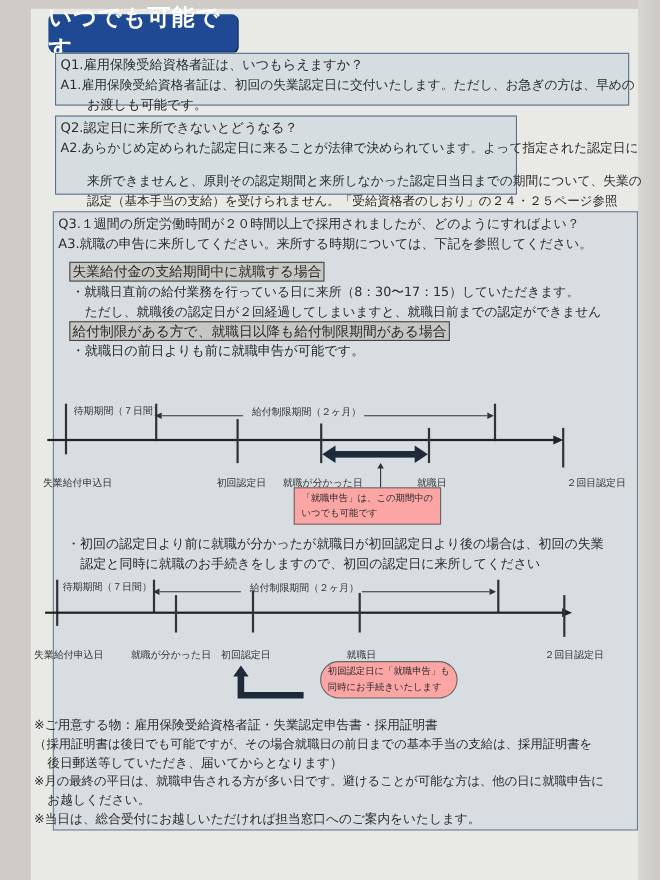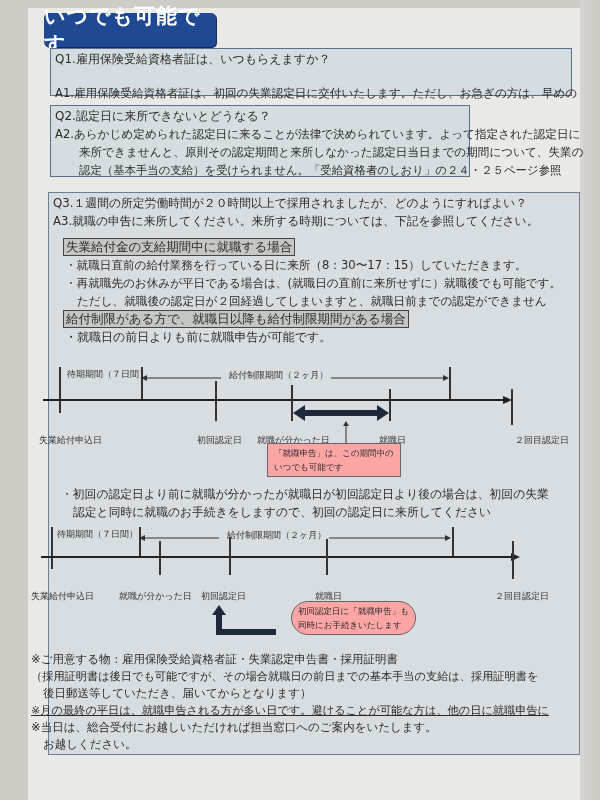--- a/index.html
+++ b/index.html
@@ -56,39 +56,38 @@
 </head>
 <body>
 
 <div class="paper"></div>
 <div class="shadow-right"></div>
 
 <div class="title-badge">いつでも可能です</div>
 
 <div class="qbox q1">
   <div class="line">Q1.雇用保険受給資格者証は、いつもらえますか？</div>
-  <div class="line" style="font-size:11.6px;margin-top:16px;">A1.雇用保険受給資格者証は、初回の失業認定日に交付いたします。ただし、お急ぎの方は、早めの</div>
+  <div class="line" style="font-size:11.6px;">A1.雇用保険受給資格者証は、初回の失業認定日に交付いたします。ただし、お急ぎの方は、早めの</div>
   <div class="line indent">お渡しも可能です。</div>
 </div>
 
 <div class="qbox q2">
   <div class="line">Q2.認定日に来所できないとどうなる？</div>
   <div class="line" style="font-size:11.6px;">A2.あらかじめ定められた認定日に来ることが法律で決められています。よって指定された認定日に</div>
-  <div class="line indent" style="font-size:11.6px;">来所できませんと、原則その認定期間と来所しなかった認定日当日までの期間について、失業の</div>
+  <div class="line indent" style="font-size:11.6px;margin-top:12px;">来所できませんと、原則その認定期間と来所しなかった認定日当日までの期間について、失業の</div>
   <div class="line indent" style="font-size:11.4px;">認定（基本手当の支給）を受けられません。「受給資格者のしおり」の２４・２５ページ参照</div>
 </div>
 
 <div class="qbox q3">
   <div class="line" style="font-size:11.8px;">Q3.１週間の所定労働時間が２０時間以上で採用されましたが、どのようにすればよい？</div>
   <div class="line" style="font-size:11.8px;">A3.就職の申告に来所してください。来所する時期については、下記を参照してください。</div>
   <div style="height:8px"></div>
   <div class="subhead">失業給付金の支給期間中に就職する場合</div>
   <div class="bullet" style="font-size:11.6px;">・就職日直前の給付業務を行っている日に来所（8：30〜17：15）していただきます。</div>
   <div class="bullet" style="font-size:11.6px;">
-    <span>・再就職先のお休みが平日である場合は、(就職日の直前に来所せずに）就職後でも可能です。</span>
     <span class="cont">ただし、就職後の認定日が２回経過してしまいますと、就職日前までの認定ができません</span>
   </div>
   <div class="subhead">給付制限がある方で、就職日以降も給付制限期間がある場合</div>
   <div class="bullet">・就職日の前日よりも前に就職申告が可能です。</div>
 
   
   <div class="tl" style="top:170px; height:120px;">
     <div class="tick" style="left:10px; top:4px; height:46px;"></div>
     <div class="lbl" style="left:18px; top:2px;">待期期間（７日間）</div>
     <div class="tick" style="left:92px; top:4px; height:34px;"></div>
@@ -167,17 +166,17 @@
       <div>初回認定日に「就職申告」も</div>
       <div>同時にお手続きいたします</div>
     </div>
   </div>
 
   
   <div class="notes" style="position:absolute; top:458px; left:-18px;">
     <div>※ご用意する物：雇用保険受給資格者証・失業認定申告書・採用証明書</div>
     <div style="font-size:11.2px;">（採用証明書は後日でも可能ですが、その場合就職日の前日までの基本手当の支給は、採用証明書を</div>
     <div style="padding-left:12px;">後日郵送等していただき、届いてからとなります）</div>
-    <div style="font-size:11.2px;text-decoration:underline;">※月の最終の平日は、就職申告される方が多い日です。避けることが可能な方は、他の日に就職申告に</div>
+    <div style="font-size:11.2px;">※月の最終の平日は、就職申告される方が多い日です。避けることが可能な方は、他の日に就職申告に</div>
+    <div style="padding-left:12px;">お越しください。</div>
     <div>※当日は、総合受付にお越しいただければ担当窓口へのご案内をいたします。</div>
-    <div style="padding-left:12px;">お越しください。</div>
   </div>
 </div>
 
 </body></html>

